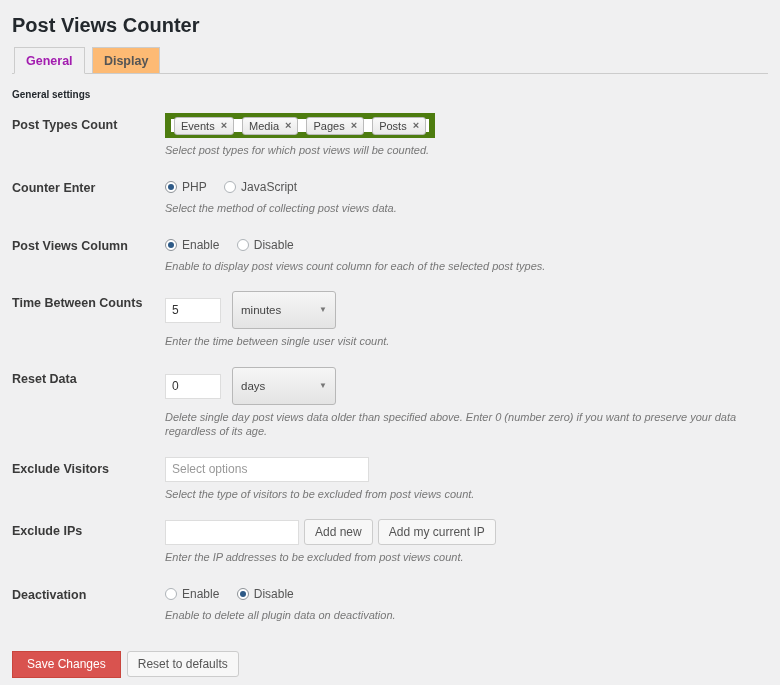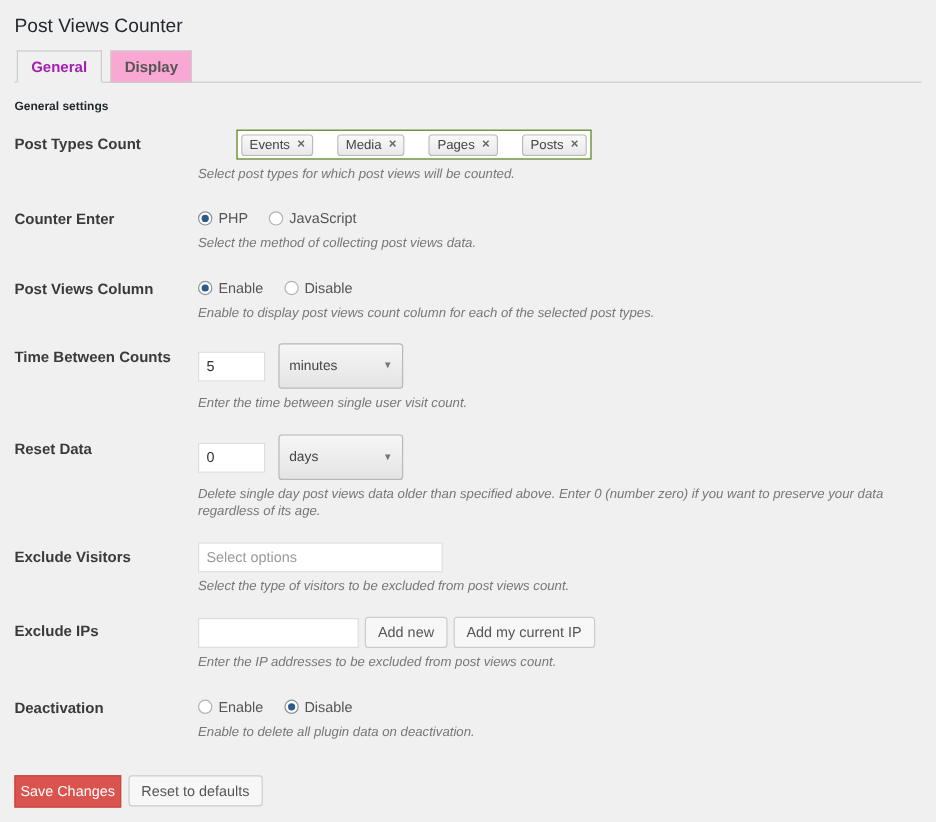--- a/index.html
+++ b/index.html
@@ -6,28 +6,28 @@
   html, body { margin: 0; padding: 0; }
   body {
     width: 780px; height: 685px; overflow: hidden;
     background: var(--background, #f0f0f1);
     font-family: "Liberation Sans", sans-serif;
     font-size: 12px; color: #444;
   }
   .wrap { padding: 6px 12px; }
 
   h1.page-title {
-    font-size: 16px; font-weight: 400; color: #23282d;
+    font-size: 20px; font-weight: 700; color: #23282d;
     margin: 7px 0 9px; line-height: 1.25;
   }
 
   .nav-tabs { border-bottom: 1px solid #ccc; padding-left: 2px; }
   .nav-tab {
     display: inline-block; padding: 6px 11px 5px;
-    background: #f9a8d4; border: 1px solid #ccc;
+    background: #fdba74; border: 1px solid #ccc;
     margin: 0 4px -1px 0; position: relative;
     font-size: 12.5px; font-weight: 700; color: #555;
     cursor: pointer; text-decoration: none;
   }
   .nav-tab.active {
     background: var(--background, #f0f0f1);
     border-bottom-color: var(--background, #f0f0f1);
     color: #a21caf;
   }
 
@@ -43,23 +43,23 @@
     padding-top: 5px;
   }
   .row-control { flex: 1; min-width: 0; }
   .desc {
     font-style: italic; color: #777; font-size: 11px;
     margin: 6px 0 12px; line-height: 1.25;
   }
 
   
   .chips-box {
-    display: inline-flex; align-items: center; gap: 20px;
-    background: #fff; border: 1px solid #4d7c0f;
-    padding: 2px 3px; min-width: 200px; height: 25px; cursor: text; margin-left: 32px;
+    display: inline-flex; align-items: center; gap: 8px;
+    background: #fff; border: 6px solid #4d7c0f;
+    padding: 2px 3px; min-width: 200px; height: 25px; cursor: text;
   }
   .chip {
     display: inline-flex; align-items: center; gap: 6px;
     background: linear-gradient(#f9f9f9, #e9e9e9);
     border: 1px solid #bbb; border-radius: 3px;
     padding: 2px 6px; font-size: 11px; color: #444; white-space: nowrap;
   }
   .chip-x { color: #666; font-weight: 700; font-size: 11px; cursor: pointer; line-height: 1; }
 
   
@@ -102,21 +102,21 @@
   .sel-arrow { font-size: 8px; color: #777; line-height: 1; }
 
   
   .btn-secondary {
     display: inline-block; height: 26px; padding: 0 10px;
     background: #f7f7f7; border: 1px solid #ccc; border-radius: 3px;
     color: #555; font-size: 12px; line-height: 24px; cursor: pointer;
     font-family: "Liberation Sans", sans-serif; white-space: nowrap;
   }
   .btn-primary {
-    display: inline-block; height: 27px; padding: 0 4px;
+    display: inline-block; height: 27px; padding: 0 14px;
     background: var(--accent_red, #d9534f);
     border: 1px solid var(--accent_red_border, #c9453d);
     border-radius: 0; color: #fff; font-size: 12px; cursor: pointer;
     font-family: "Liberation Sans", sans-serif; white-space: nowrap;
   }
   .inline-controls { display: inline-flex; align-items: center; gap: 5px; }
   .submit { margin-top: 16px; display: flex; gap: 6px; align-items: center; }
 </style>
 </head>
 <body>

